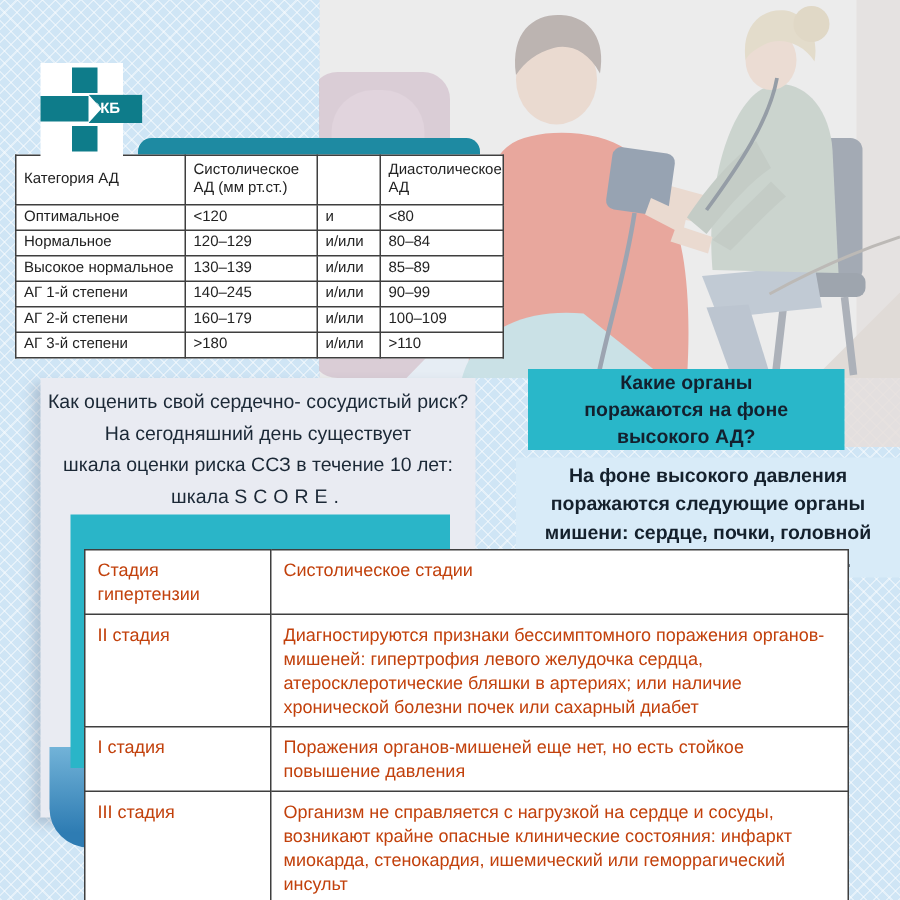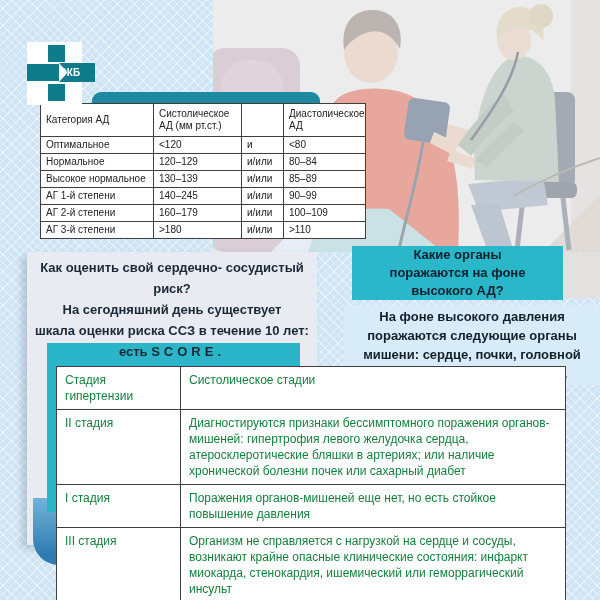--- a/index.html
+++ b/index.html
@@ -27,31 +27,31 @@
   
   .teal-rect{left:47px;top:343px;width:253px;height:169px;background:#2ab5c8;z-index:4;}
 
   
   .teal-band{left:92px;top:92px;width:228px;height:22px;background:#1e8aa2;
     border-radius:9px 9px 0 0;z-index:4;}
 
   
   table{border-collapse:collapse;background:#fff;}
   td,th{border:1px solid #3f3f3f;}
-  .bp-table{left:40px;top:103px;width:325px;height:117px;z-index:5;table-layout:fixed;}
+  .bp-table{left:10px;top:103px;width:325px;height:117px;z-index:5;table-layout:fixed;}
   .bp-table td{font-size:10px;color:#222;padding:2px 5px;vertical-align:middle;line-height:12px;}
   .bp-table .hdr{height:28px;}
 
   
   .stage-table{left:56px;top:366px;width:509px;z-index:5;table-layout:fixed;}
-  .stage-table td{font-size:12px;color:#15803d;padding:5px 8px;vertical-align:top;line-height:16px;}
+  .stage-table td{font-size:12px;color:#c2410c;padding:5px 8px;vertical-align:top;line-height:16px;}
 
   
   .risk-text{left:27px;top:257px;width:290px;z-index:5;text-align:center;
-    color:#1b2836;font-weight:700;font-size:13px;line-height:21px;}
+    color:#1b2836;font-weight:400;font-size:13px;line-height:21px;}
   .risk-text .score{letter-spacing:4px;}
 
   
   .organs-box{left:352px;top:246px;width:211px;height:54px;background:#29b7c9;z-index:4;
     display:flex;align-items:center;justify-content:flex-start;text-align:center;
     color:#13202e;font-weight:700;font-size:13px;line-height:18px;padding:0 28px;box-sizing:border-box;}
   
   .organs-panel{left:344px;top:305px;width:256px;height:80px;background:#d8ebf8;z-index:2;
     display:flex;align-items:center;justify-content:center;text-align:center;
     color:#14202c;font-weight:700;font-size:13px;line-height:19px;padding:2px 8px;box-sizing:border-box;}
@@ -185,21 +185,21 @@
     <div class="logo-cube top"></div>
     <div class="logo-mid"></div>
     <div class="logo-okb">ОКБ</div>
     <div class="logo-cube bottom"></div>
   </div>
 
   <div class="abs risk-text">
     <div>Как оценить свой сердечно- сосудистый риск?</div>
     <div>На сегодняшний день существует</div>
     <div>шкала оценки риска ССЗ в течение 10 лет:</div>
-    <div><span>есть </span><span class="score">SCORE.</span></div>
+    <div><span>шкала </span><span class="score">SCORE.</span></div>
   </div>
 
   <div class="abs organs-box">
     <span>Какие органы поражаются на фоне высокого АД?</span>
   </div>
   <div class="abs organs-panel">
     <span>На фоне высокого давления поражаются следующие органы мишени: сердце, почки, головной мозг, органы зрения, сосуды.</span>
   </div>
 
   <table class="abs stage-table">

